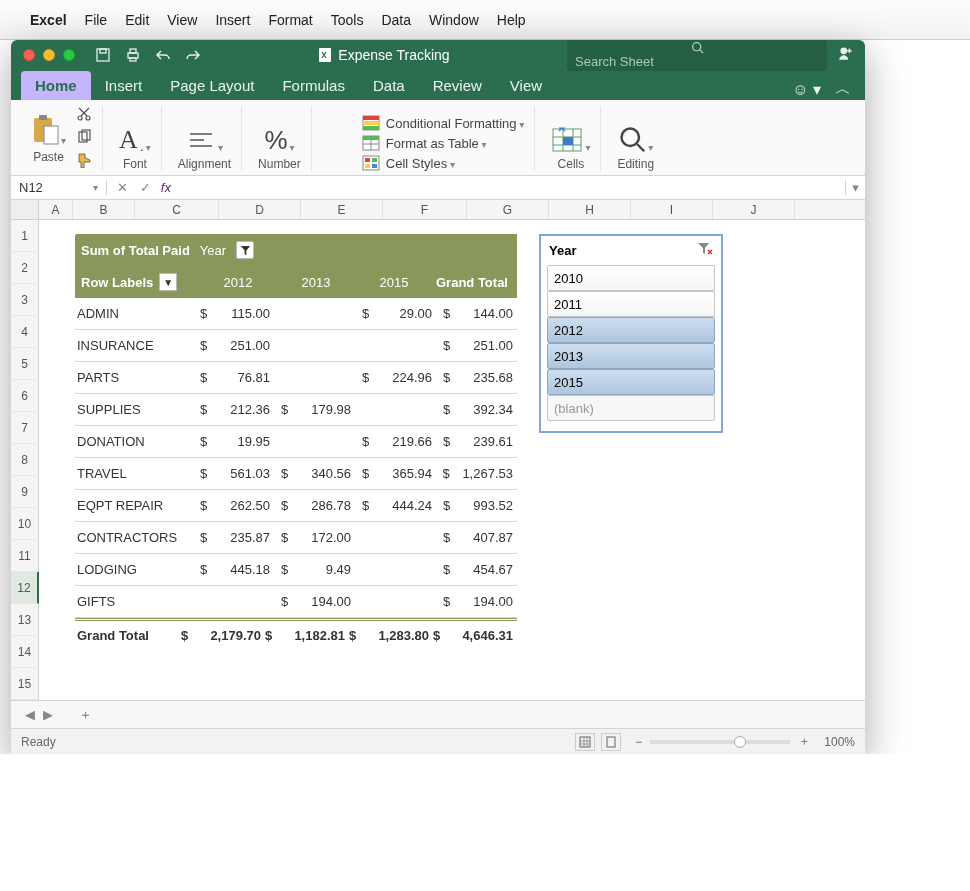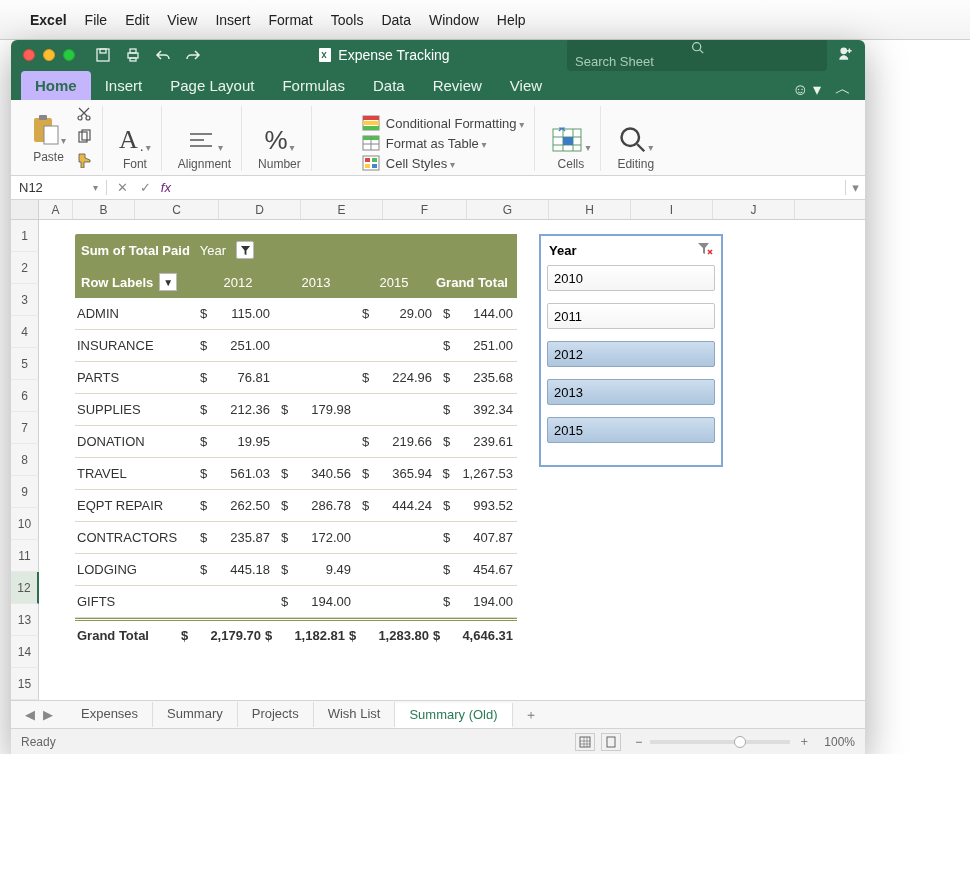--- a/index.html
+++ b/index.html
@@ -84,21 +84,21 @@
 .pivbody .cell { flex:1; display:flex; justify-content:flex-end; gap:8px; padding-right:4px;}
 .pivbody .cell .cs { width:12px; text-align:left; }
 .pivbody .cell .cv { min-width:50px; text-align:right; }
 .pivbody .prow.gt { border-top:3px double #89985a; font-weight:700; border-bottom:none;}
 .pivbody .prow.gt .cell .cv { min-width:60px;}
 
 
 .slicer { position:absolute; left:500px; top:14px; width:184px; border:2px solid #7fa8d6; background:#fff; padding:4px 6px 10px;}
 .slicer .sh { display:flex; justify-content:space-between; align-items:center; font-weight:700; font-size:13px; padding:2px 2px 6px;}
 .slicer .sh .clr { color:#c33; }
-.sitem { height:26px; border:1px solid #c6c6c6; border-radius:2px; margin-bottom:12px; display:flex; align-items:center; padding:8px 6px; font-size:13px; background:linear-gradient(#fff,#f5f5f5);}
+.sitem { height:26px; border:1px solid #c6c6c6; border-radius:2px; margin-bottom:0; display:flex; align-items:center; padding:8px 6px; font-size:13px; background:linear-gradient(#fff,#f5f5f5);}
 .sitem.sel { background:linear-gradient(#cdddee,#aec6de); border-color:#8fa8c2;}
 .sitem.blank { color:#999; background:#f7f7f7;}
 
 
 .sheettabs { height:28px; border-top:1px solid #d4d4d4; background:#f7f7f7; display:flex; align-items:center; font-size:13px;}
 .navset { display:flex; gap:8px; padding:0 14px; color:#888;}
 .stab { padding:4px 14px; border-right:1px solid #ddd; color:#555; cursor:pointer;}
 .stab.active { background:#fff; color:#2a7a55; border-bottom:2px solid #fff; position:relative; top:1px;}
 .addtab { padding:0 12px; color:#777;}
 
@@ -562,38 +562,32 @@
                 <path d="M1 1h11L8 6v6L6 11V6z" fill="#888"></path>
                 <path d="M11 8l4 4M15 8l-4 4" stroke="#d33" stroke-width="1.6"></path>
               </svg></span>
         </div>
         <div id="sliceritems">
             <div class="sitem">2010</div>
             <div class="sitem">2011</div>
             <div class="sitem sel">2012</div>
             <div class="sitem sel">2013</div>
             <div class="sitem sel">2015</div>
+            <div class="sitem blank">(blank)</div>
           </div>
       </div>
 
     </div>
   </div>
 
   <div class="sheettabs">
     <div class="navset">
       <span>◀</span>
       <span>▶</span>
     </div>
-    <div id="stabs" style="display:flex">
-        <div class="stab">Expenses</div>
-        <div class="stab">Summary</div>
-        <div class="stab">Projects</div>
-        <div class="stab">Wish List</div>
-        <div class="stab active">Summary (Old)</div>
-      </div>
     <div class="addtab">＋</div>
   </div>
 
   <div class="status">
     <span>Ready</span>
     <span class="sp"></span>
     <div class="viewb">
         <svg width="12" height="12">
           <rect x="1" y="1" width="10" height="10" fill="none" stroke="#666"></rect>
           <path d="M1 5h10M1 8h10M5 1v10M8 1v10" stroke="#666" stroke-width=".6"></path>

